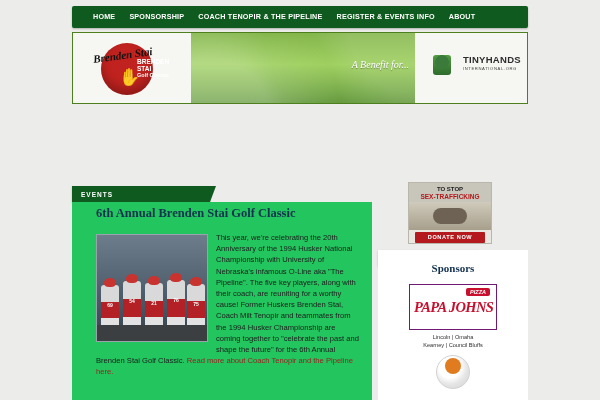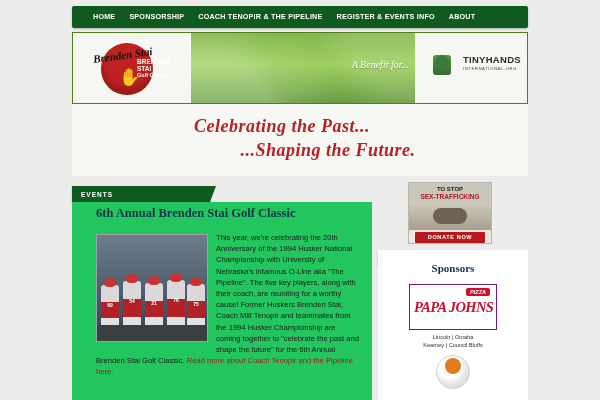--- a/index.html
+++ b/index.html
@@ -393,24 +393,20 @@
     <div class="hdr-white-right"></div>
     <div class="tiny-hands">
       <div class="th-mark"></div>
       <div class="th-text">
         <div class="t1">TINYHANDS</div>
         <div class="t2">INTERNATIONAL.ORG</div>
       </div>
     </div>
   </div>
 
-  <div class="tagline-wrap">
-    <div class="tagline line1">Celebrating the Past...</div>
-    <div class="tagline line2">...Shaping the Future.</div>
-  </div>
 
   <div class="section-bar" id="events-bar">EVENTS</div>
   <div class="section-bar" id="sponsors-bar">SPONSORS</div>
 
   <div class="content">
     <h1 class="post-title">6th Annual Brenden Stai Golf Classic</h1>
 
     <div class="post-photo">
       <div class="ph-player" style="left:4px;  height:42px;" data-num="69"></div>
       <div class="ph-player" style="left:26px; height:46px;" data-num="54"></div>

